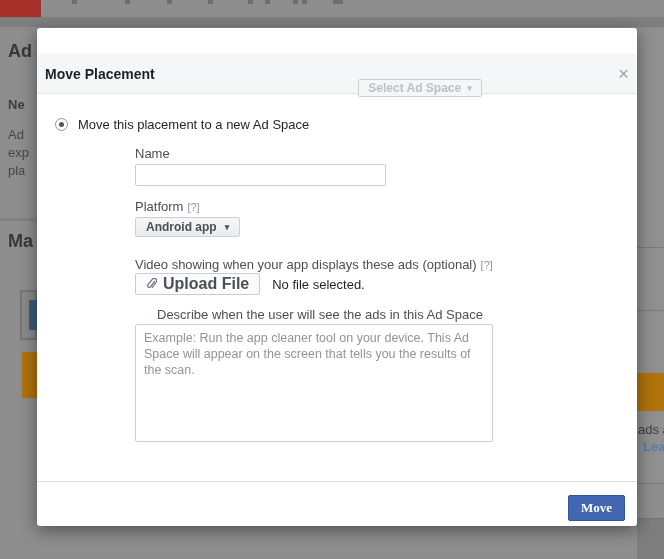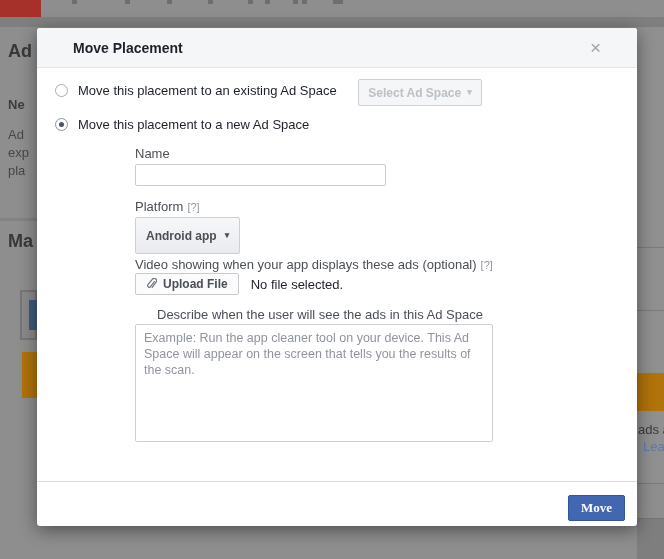--- a/index.html
+++ b/index.html
@@ -26,62 +26,62 @@
   .bg-left-h2 { left:8px; top:231px; font-size:18px; font-weight:bold; color:#383838; }
   .bg-search-box { left:20px; top:290px; width:17px; height:50px; border:2px solid #767676; background:#8a8a8a; }
   .bg-search-btn { left:29px; top:300px; width:8px; height:30px; background:#3f5a7e; }
   .bg-orange-left { left:22px; top:352px; width:15px; height:46px; background:#b1730b; }
 
   .bg-right-card { left:637px; top:28px; width:27px; height:455px; background:#909090; }
   .bg-right-div1 { left:637px; top:247px; width:27px; height:1px; background:#7b7b7b; }
   .bg-right-div2 { left:637px; top:310px; width:27px; height:1px; background:#7b7b7b; }
   .bg-orange-right { left:637px; top:373px; width:27px; height:38px; background:#b1730b; }
   .bg-right-text { left:638px; top:422px; font-size:13px; color:#3b3b3b; white-space:nowrap; }
-  .bg-right-link { left:643px; top:439px; font-size:13px; color:#5d7ab1; white-space:nowrap; }
+  .bg-right-link { left:643px; top:439px; font-size:13px; color:#5d7ab1; white-space:nowrap;font-weight:bold; }
   .bg-right-div3 { left:637px; top:483px; width:27px; height:1px; background:#7b7b7b; }
   .bg-right-bottom { left:637px; top:518px; width:27px; height:41px; background:#7e7e7e; border-top:1px solid #747474; }
 
   
   .modal { position:absolute; left:37px; top:28px; width:600px; height:498px;
            background:#fff; border-radius:3px; box-shadow:0 4px 18px rgba(0,0,0,0.45); }
   .modal-header { display:flex; align-items:center; height:40px; background:#f5f6f7;
-                  border-bottom:1px solid #e5e5e5; border-radius:3px 3px 0 0; padding:0 36px; }
+                  border-bottom:1px solid #e5e5e5; border-radius:3px 3px 0 0; padding:0 8px;margin-top:26px; }
   .modal-title { font-size:14px; font-weight:bold; color:#1d2129; }
   .modal-close { margin-left:auto; font-size:19px; line-height:19px; color:#9fa4aa; cursor:pointer; }
 
   .radio-row { position:absolute; left:18px; display:flex; align-items:center; height:24px; }
   .radio-row1 { top:50px; } .radio-row2 { top:84px; }
   .radio { width:13px; height:13px; border:1px solid #a9aeb4; border-radius:50%; background:#fff;
            display:inline-flex; align-items:center; justify-content:center; flex:none; }
   .radio.checked { border-color:#8d949e; }
   .radio.checked::after { content:""; width:5px; height:5px; border-radius:50%; background:#4d5360; }
   .radio-label { margin-left:10px; font-size:13px; color:#1d2129; }
 
-  .select-disabled { position:absolute; left:321px; top:51px; width:124px; height:27px;
+  .select-disabled { position:absolute; left:321px; top:51px; width:124px; height:18px;
                      background:#f5f6f7; border:1px solid #ccd0d5; border-radius:2px;
                      display:flex; align-items:center; justify-content:center; gap:6px;
                      font-size:12px; font-weight:bold; color:#bdc1c5; }
   .caret { font-size:9px; line-height:9px; }
 
   .flabel { position:absolute; left:98px; font-size:13px; color:#4b4f56; }
   .help { font-size:11px; color:#9197a0; margin-left:4px; }
   .name-label { top:118px; }
   .name-input { position:absolute; left:98px; top:136px; width:251px; height:22px;
                 border:1px solid #c9cdd2; border-radius:2px; font-size:13px; padding:0 6px;
                 color:#1d2129; outline:none; }
   .platform-label { top:171px; }
-  .gray-btn { display:inline-flex; align-items:center; gap:8px; height:37px; padding:0 10px;
+  .gray-btn { display:inline-flex; align-items:center; gap:8px; height:20px; padding:0 10px;
               background:linear-gradient(#f6f7f9,#e9ebee); border:1px solid #ccd0d5;
               border-radius:2px; font-size:12px; font-weight:bold; color:#4b4f56; cursor:pointer; }
   .platform-btn { position:absolute; left:98px; top:189px; }
   .video-label { top:229px; }
   .upload-row { position:absolute; left:98px; top:245px; display:flex; align-items:center; }
   .upload-btn { display:inline-flex; align-items:center; gap:6px; height:22px; padding:0 10px;
                 background:#fbfbfc; border:1px solid #c8ccd0; border-radius:2px;
-                font-size:12px; font-weight:bold; color:#4b4f56; cursor:pointer; }
+                font-size:16px; font-weight:bold; color:#4b4f56; cursor:pointer; }
   .upload-status { margin-left:12px; font-size:13px; color:#1d2129; }
   .describe-label { top:279px;margin-left:22px; }
   .describe-ta { position:absolute; left:98px; top:296px; width:358px; height:118px;
                  border:1px solid #ccd0d5; border-radius:2px; padding:5px 8px;
                  font-family:"Liberation Sans", sans-serif; font-size:12.5px; line-height:16px;
                  color:#1d2129; resize:none; outline:none; }
   .describe-ta::placeholder { color:#90949c; }
 
   .modal-footer { position:absolute; left:0; bottom:0; width:100%; height:45px;
                   border-top:1px solid #dadde1; }
@@ -132,24 +132,20 @@
   <div class="abs bg-right-div3"></div>
   <div class="abs bg-right-bottom"></div>
 
   <div class="modal">
 
     <div class="modal-header">
       <span class="modal-title">Move Placement</span>
       <span class="modal-close">×</span>
     </div>
 
-    <div class="radio-row radio-row1">
-      <span class="radio"></span>
-      <span class="radio-label">Move this placement to an existing Ad Space</span>
-    </div>
     <div class="select-disabled">
       <span>Select Ad Space</span>
       <span class="caret">▾</span>
     </div>
 
     <div class="radio-row radio-row2">
       <span class="radio checked"></span>
       <span class="radio-label">Move this placement to a new Ad Space</span>
     </div>
 

